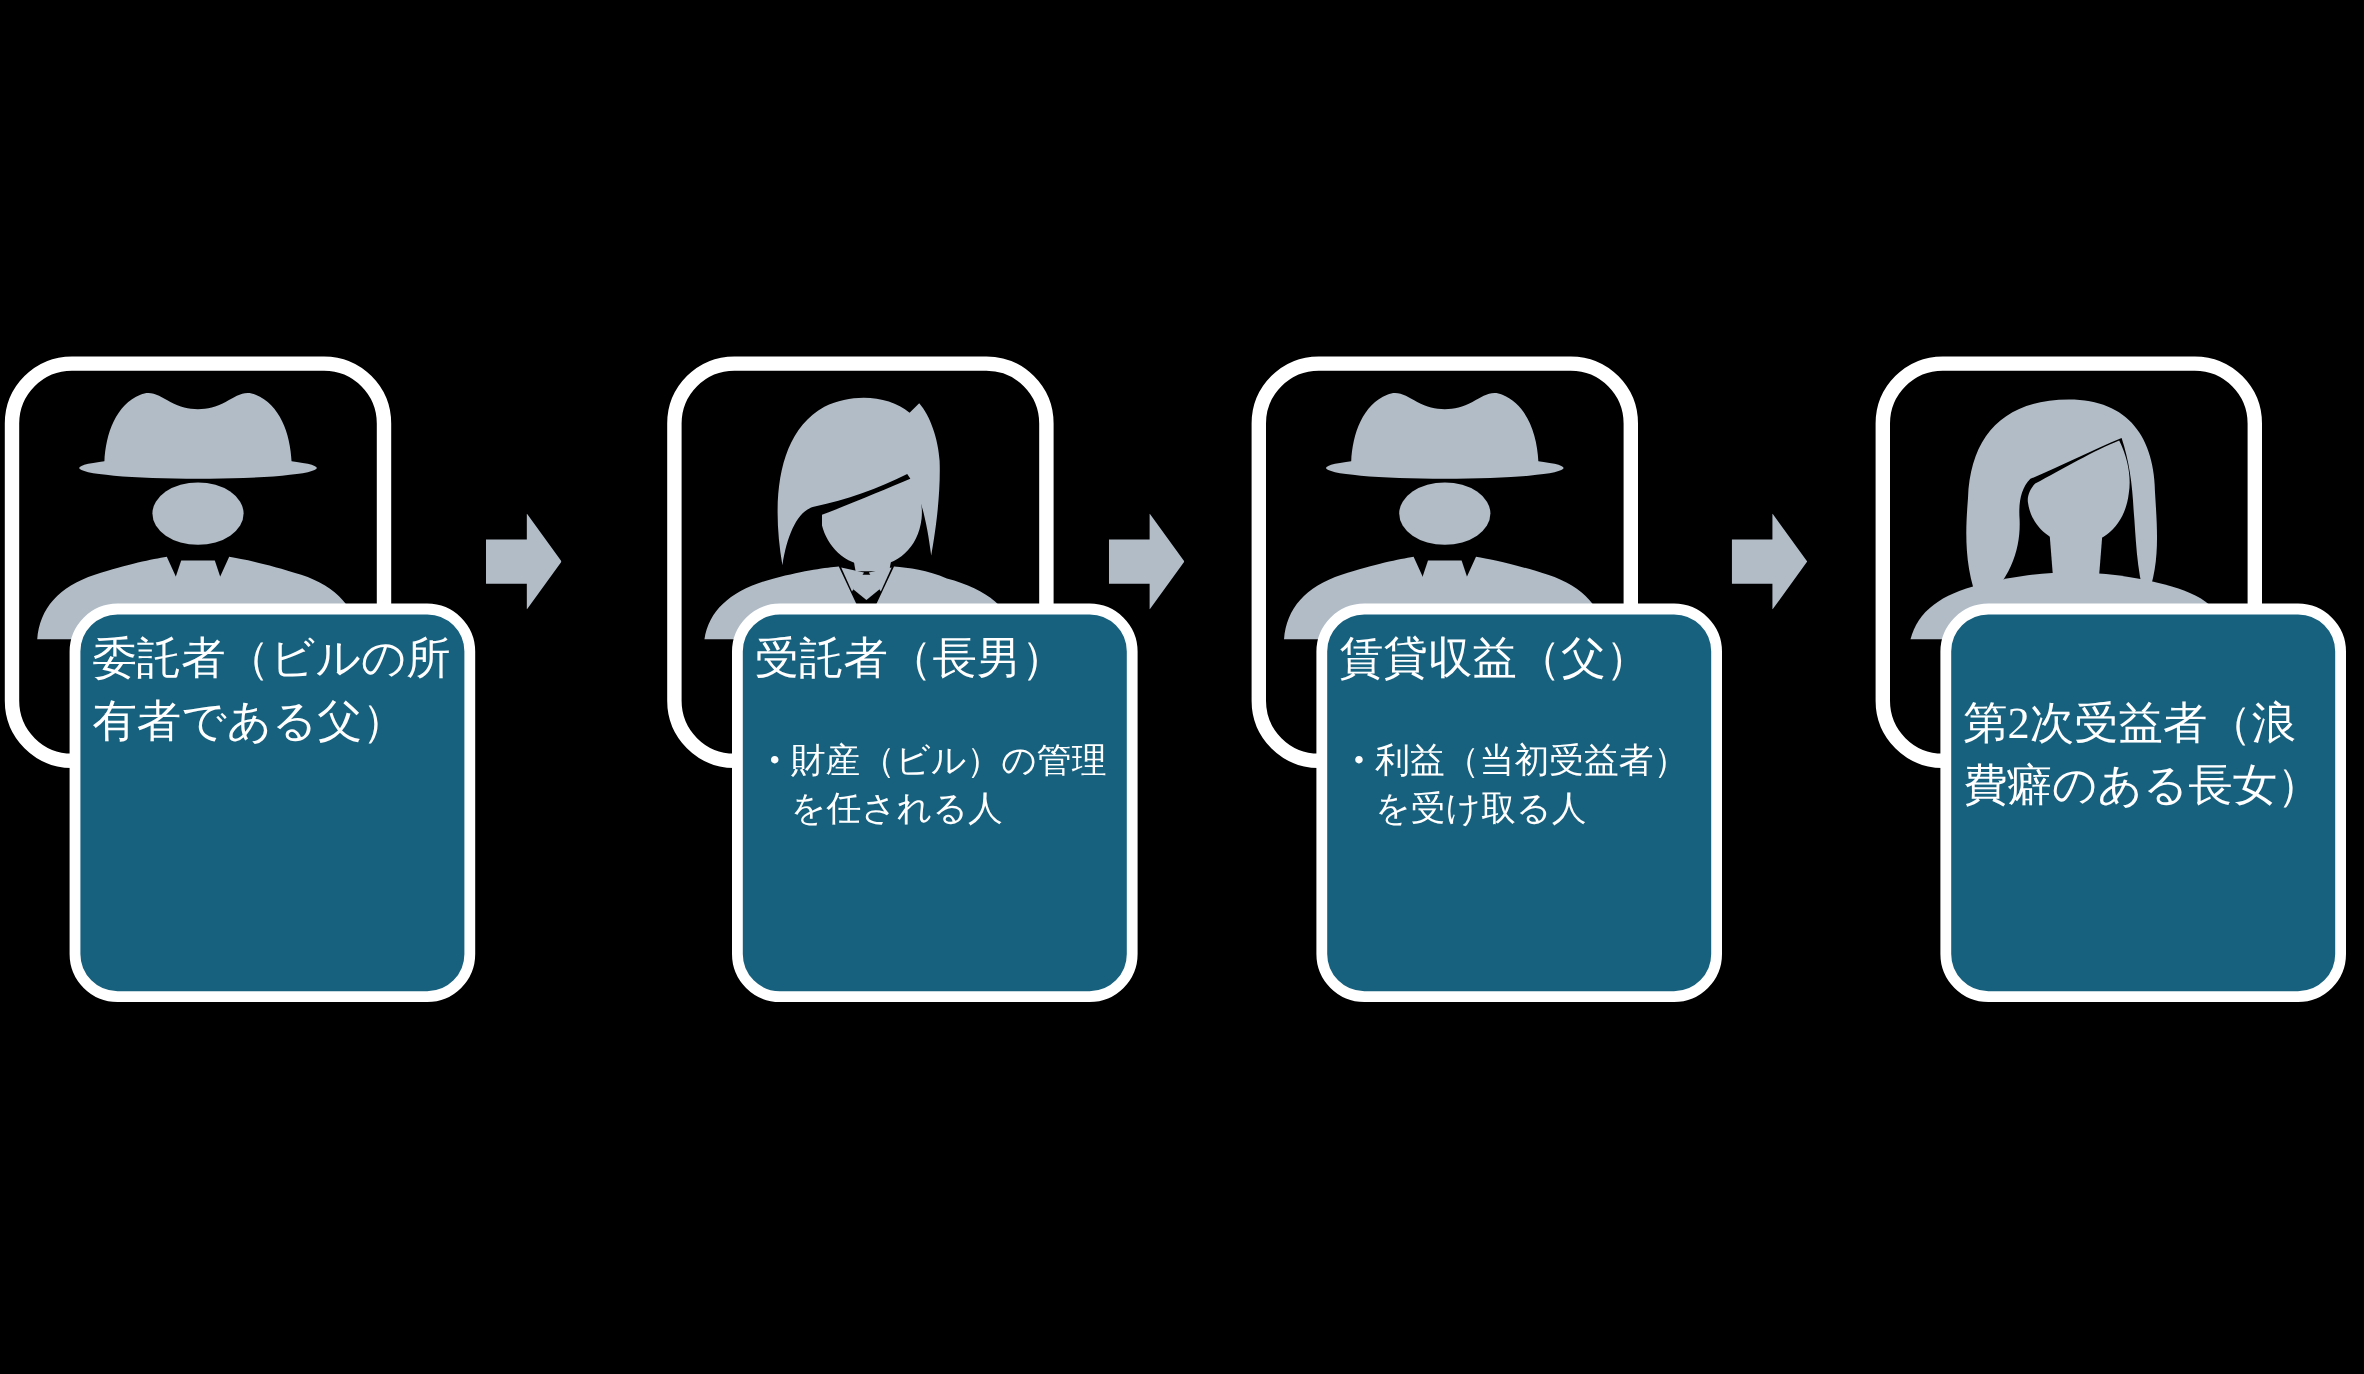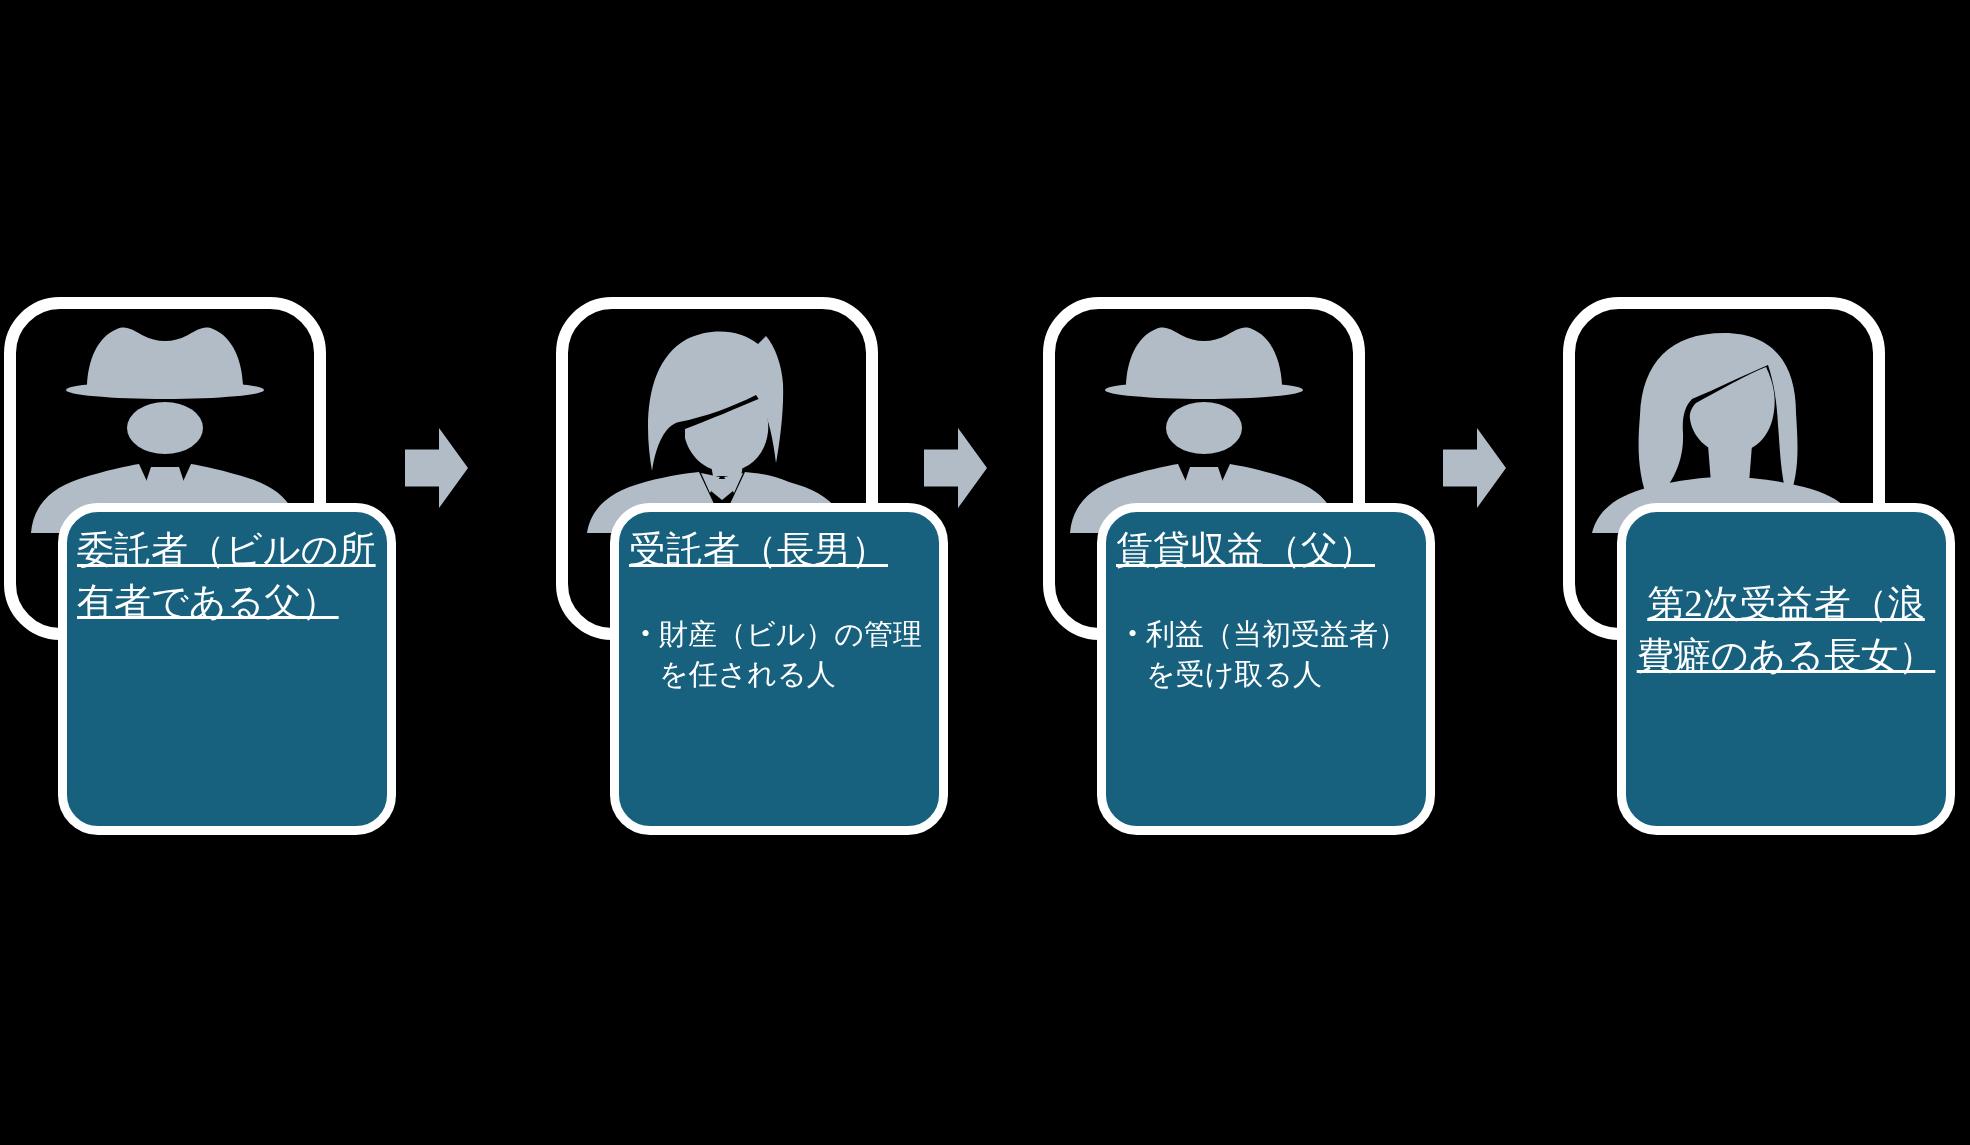--- a/index.html
+++ b/index.html
@@ -9,26 +9,26 @@
   *{margin:0;padding:0;box-sizing:border-box;}
   body{background:var(--bg);font-family:"Liberation Serif","DejaVu Serif",serif;}
   .canvas{position:relative;width:1970px;height:1145px;background:var(--bg);overflow:hidden;}
   .group{position:absolute;top:297px;width:400px;height:545px;}
   .frame{position:absolute;left:0;top:0;width:322px;height:343px;
          border:12px solid var(--box-border);border-radius:56px;background:transparent;}
   .icon{position:absolute;left:21px;top:26px;width:280px;height:210px;}
   .card{position:absolute;left:54px;top:206px;width:338px;height:332px;
         background:var(--box-fill);border:9px solid var(--box-border);
         border-radius:40px;padding:12px 10px;color:var(--text-color);}
-  .card-title{font-size:37px;line-height:52px;font-weight:400;text-decoration:underline;}
+  .card-title{font-size:37px;line-height:52px;font-weight:400;}
   .card-bullet{position:relative;margin-top:38px;padding-left:30px;
                font-size:29px;line-height:40px;}
   .card-bullet::before{content:"•";position:absolute;left:12px;top:0;
                font-size:26px;line-height:40px;}
-  .card.centered{text-align:center;padding-top:66px;}
+  .card.centered{padding-top:66px;}
   .arrow{position:absolute;top:428px;width:63px;height:80px;background:var(--arrow-color);
          clip-path:polygon(0 27%,54% 27%,54% 0,100% 50%,54% 100%,54% 73%,0 73%);}
   svg .fill{fill:var(--icon-color);}
 </style>
 </head>
 <body>
 
 <div class="canvas">
 
   <div class="group" style="left:4px">

